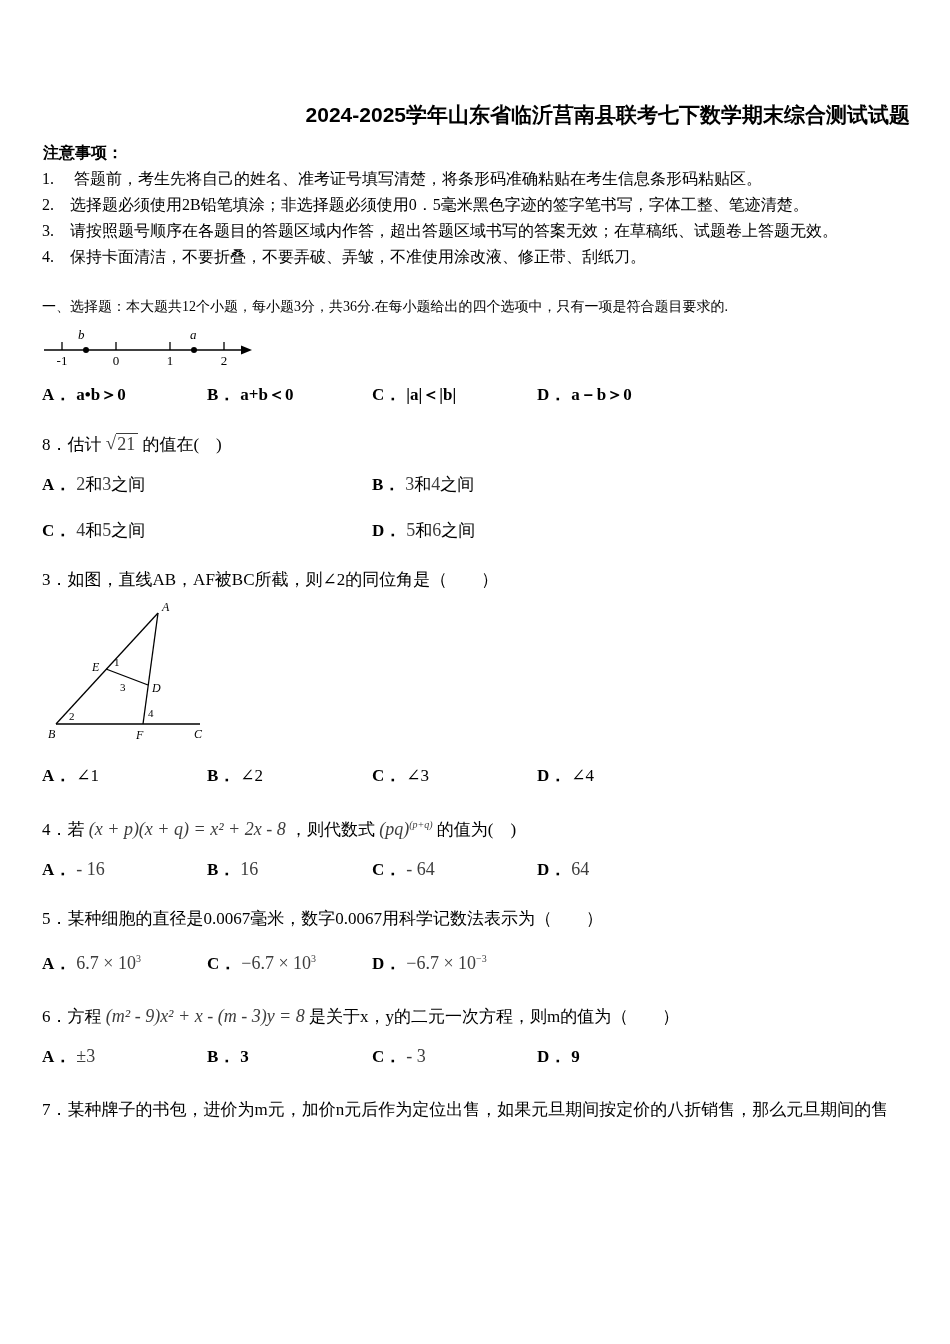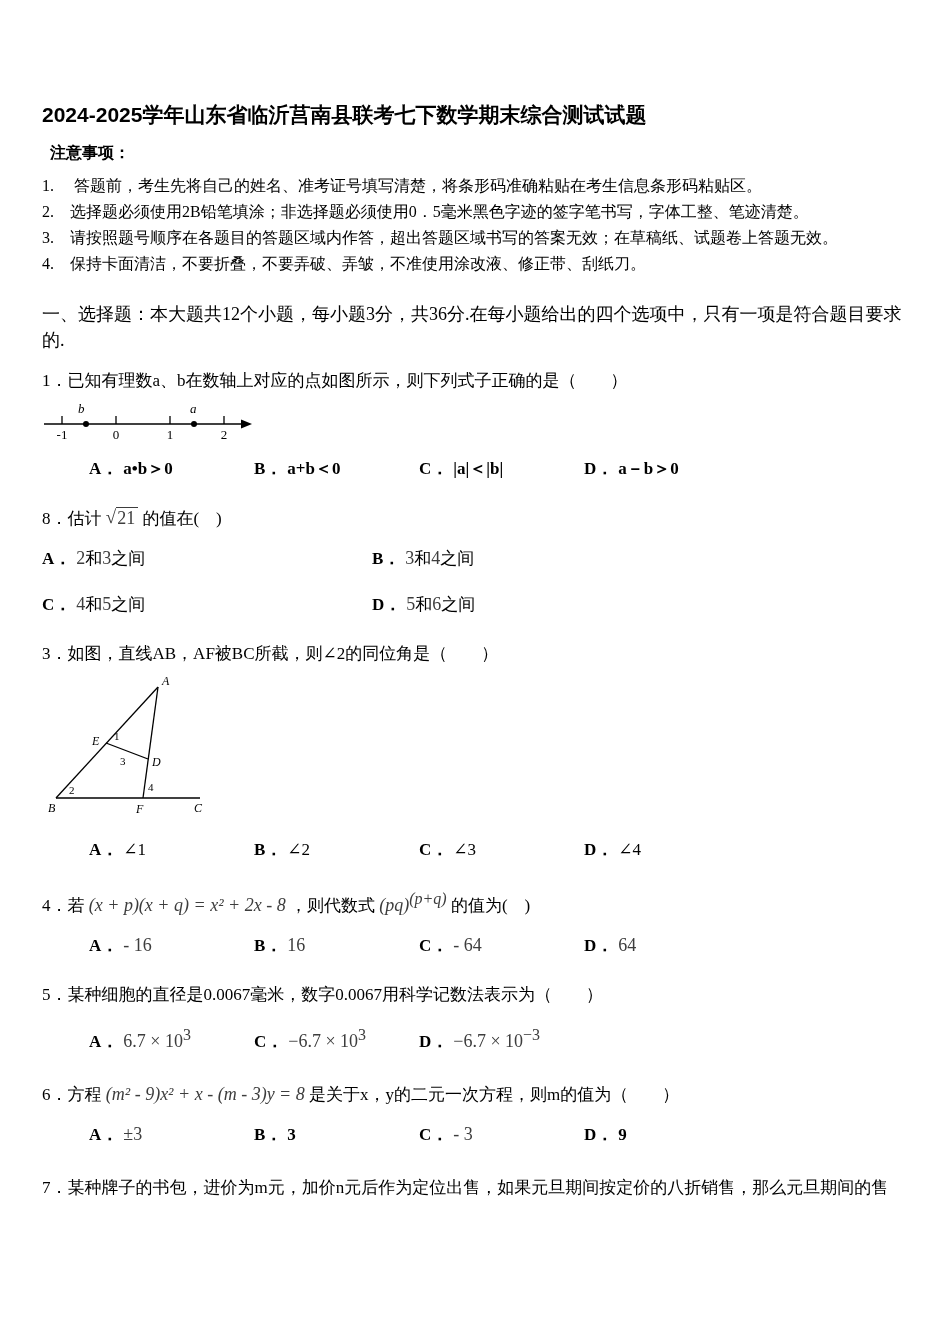--- a/index.html
+++ b/index.html
@@ -3,42 +3,42 @@
 <meta charset="utf-8">
 <style>
   html, body { margin:0; padding:0; background:#ffffff; }
   body {
     width:950px; min-height:1344px;
     font-family:"Liberation Serif","DejaVu Serif",serif;
     color:#000;
   }
   .page { padding:100px 40px 40px 42px; box-sizing:border-box; }
   .title {
-    text-align:left;
+    text-align:right;
     font-family:"Liberation Sans","DejaVu Sans",sans-serif;
     font-weight:bold; font-size:21px;
     margin:0 0 10px 0; line-height:30px;
   }
-  .notice-heading { font-weight:bold; font-size:16px; margin:8px; line-height:25px; }
+  .notice-heading { font-weight:bold; font-size:16px; margin:1px; line-height:25px; }
   .notice-item { font-size:16px; margin:0; line-height:26px; }
-  .section-heading { font-size:18px; margin:24px 0 0 0; line-height:26px; }
+  .section-heading { font-size:14px; margin:24px 0 0 0; line-height:26px; }
   .stem { font-size:17px; line-height:27px; margin:14px 0 0 0; }
   .mt-lg { margin-top:22px; }
   .mt-xl { margin-top:26px; }
   .opts { margin-top:13px; font-size:17px; line-height:27px; }
-  .opts-4 { display:grid; grid-template-columns:165px 165px 165px 1fr;margin-left:47px; }
+  .opts-4 { display:grid; grid-template-columns:165px 165px 165px 1fr; }
   .opts-2 { display:grid; grid-template-columns:330px 1fr; row-gap:19px; width:680px; }
   .olabel { font-weight:bold; margin-right:5px; }
   .oval-bold { font-weight:bold; }
   .math {
     font-family:"Liberation Serif","DejaVu Serif",serif;
     color:#3d3d3d; font-size:18px;
   }
   .math-it { font-style:italic; }
-  .math sup, sup.math { font-size:16px; color:#3d3d3d; }
+  .math sup, sup.math { font-size:10px; color:#3d3d3d; }
   .radical { color:#3d3d3d; font-size:18px; white-space:nowrap; }
   .rad-sign { display:inline-block; font-size:19px; transform:translateY(-1px); }
   .radicand { border-top:1.4px solid #3d3d3d; padding:0 3px 0 1px; }
   .figure { display:block; }
   .fig1 { margin:8px 0 2px 0; }
   .fig3 { margin:6px 0 2px 6px; }
   svg text { font-family:"Liberation Serif","DejaVu Serif",serif; fill:#000; }
   svg .it { font-style:italic; }
 </style>
 </head>
@@ -50,21 +50,20 @@
 
   <p class="notice-heading">注意事项：</p>
   <p class="notice-item">1.　 答题前，考生先将自己的姓名、准考证号填写清楚，将条形码准确粘贴在考生信息条形码粘贴区。</p>
   <p class="notice-item">2.　选择题必须使用2B铅笔填涂；非选择题必须使用0．5毫米黑色字迹的签字笔书写，字体工整、笔迹清楚。</p>
   <p class="notice-item">3.　请按照题号顺序在各题目的答题区域内作答，超出答题区域书写的答案无效；在草稿纸、试题卷上答题无效。</p>
   <p class="notice-item">4.　保持卡面清洁，不要折叠，不要弄破、弄皱，不准使用涂改液、修正带、刮纸刀。</p>
 
   <p class="section-heading">一、选择题：本大题共12个小题，每小题3分，共36分.在每小题给出的四个选项中，只有一项是符合题目要求的.</p>
 
   <div class="q">
-    <p class="stem">1．已知有理数a、b在数轴上对应的点如图所示，则下列式子正确的是（　　）</p>
 
     <svg class="figure fig1" width="214" height="40" viewBox="0 0 214 40">
       <line x1="2" y1="22" x2="202" y2="22" stroke="#000" stroke-width="1.4"></line>
       <polygon points="210,22 199,17.5 199,26.5" fill="#000"></polygon>
       <line x1="20" y1="14" x2="20" y2="22" stroke="#000" stroke-width="1.3"></line>
       <line x1="74" y1="14" x2="74" y2="22" stroke="#000" stroke-width="1.3"></line>
       <line x1="128" y1="14" x2="128" y2="22" stroke="#000" stroke-width="1.3"></line>
       <line x1="182" y1="14" x2="182" y2="22" stroke="#000" stroke-width="1.3"></line>
       <text x="20" y="37" font-size="13" text-anchor="middle">-1</text>
       <text x="74" y="37" font-size="13" text-anchor="middle">0</text>

